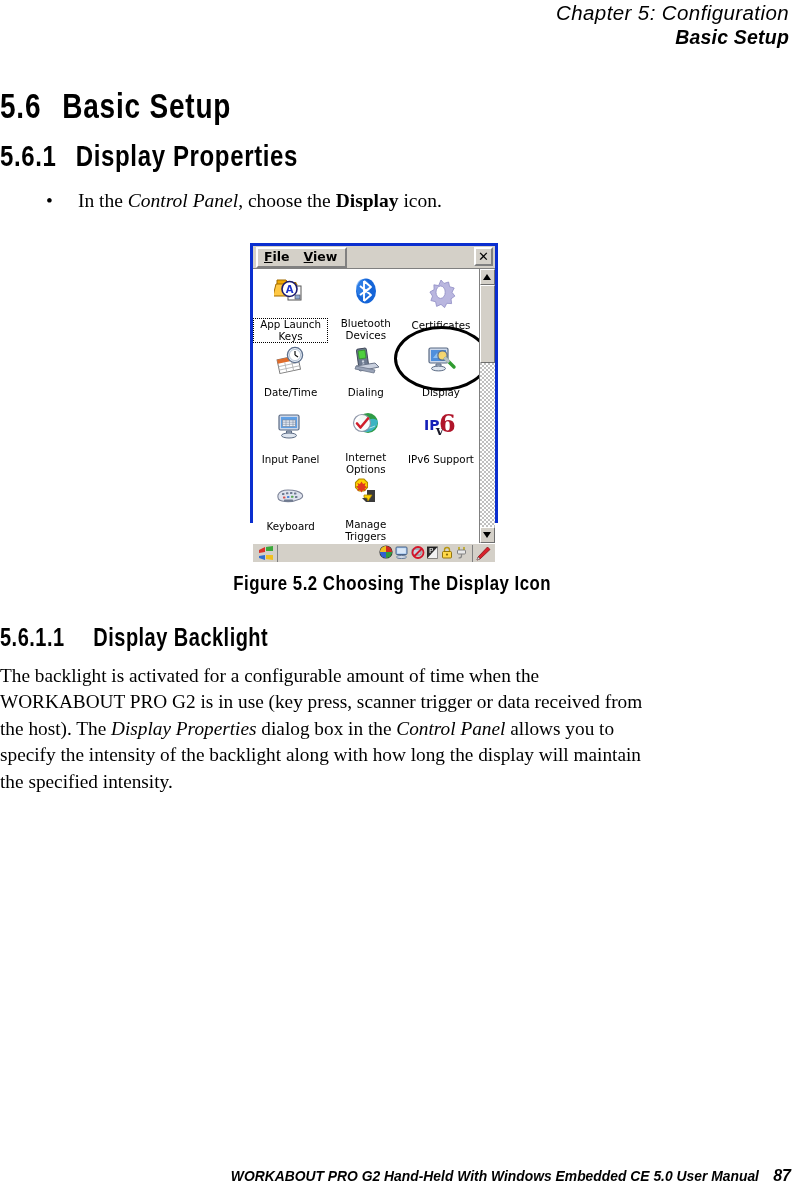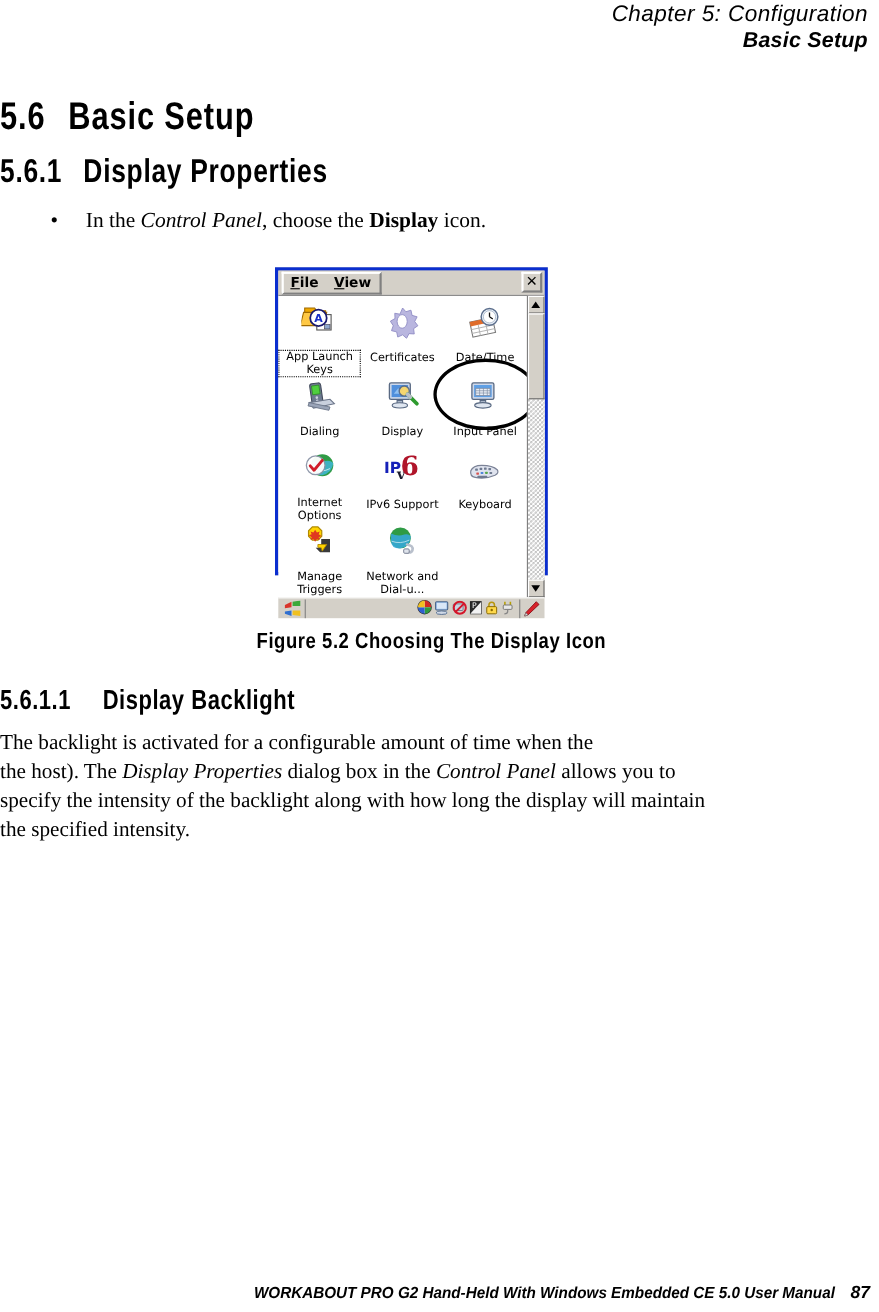--- a/index.html
+++ b/index.html
@@ -301,20 +301,30 @@
               <path d="M2 8 h21 l-3 12 h-21z" fill="#ffc844" stroke="#a06a00" stroke-width="1"></path>
               <rect x="14" y="10" width="13" height="14" fill="#ffffff" stroke="#555" stroke-width="1"></rect>
               <rect x="21" y="19" width="5" height="4" fill="#8fa8cf" stroke="#445" stroke-width="0.6"></rect>
               <circle cx="15.5" cy="13" r="7.5" fill="#ffffff" stroke="#1a1a6e" stroke-width="1.6"></circle>
               <text x="15.5" y="17" font-family="DejaVu Sans, sans-serif" font-size="10" font-weight="bold" fill="#1930c8" text-anchor="middle">A</text>
             </svg>
           </div>
           <div class="ce-lbl">App Launch Keys</div>
         </div>
 
+        <div class="ce-cell">
+          <div class="ce-ico">
+            <svg width="30" height="30" viewBox="0 0 30 30">
+              <ellipse cx="15" cy="15" rx="10" ry="12.5" fill="#1565d8"></ellipse>
+              <ellipse cx="12" cy="12" rx="7" ry="9" fill="#3f8ff0" opacity="0.55"></ellipse>
+              <path d="M13 5 L20 11 L13 17 L13 5 M13 25 L20 19 L13 13 L13 25 M9 10 L20 19 M9 19 L20 11" stroke="#ffffff" stroke-width="1.9" fill="none" stroke-linejoin="round"></path>
+            </svg>
+          </div>
+          <div class="ce-lbl">Bluetooth Devices</div>
+        </div>
 
         <div class="ce-cell">
           <div class="ce-ico">
             <svg width="30" height="30" viewBox="0 0 30 30">
               <g fill="#b9b6df" stroke="#8e8bc4" stroke-width="0.8">
                 <path d="M15 2 l3 3.4 4.6-1.4 1 4.7 4.6 1.3-2.2 4.3 2.9 3.8-3.9 2.7.6 4.8-4.8-.3-2.2 4.3-3.6-3.2-4.4 2-1-4.7-4.7-1.1 1.6-4.5-2.6-4.1 4.2-2.4-.2-4.8 4.7.8z"></path>
               </g>
               <ellipse cx="14.6" cy="14.2" rx="4.6" ry="6.2" fill="#ffffff" stroke="#8e8bc4" stroke-width="0.8"></ellipse>
             </svg>
           </div>
@@ -443,32 +453,20 @@
             <svg width="32" height="30" viewBox="0 0 32 30">
               <path d="M9 2 l5 0 3.5 3.5 0 5 -3.5 3.5 -5 0 -3.5 -3.5 0 -5z" fill="#ffd400" stroke="#b08a00" stroke-width="1.1"></path>
               <path d="M11.5 4.5 l1.6 2.6 2.6 -1 -1 2.6 2.6 1.6 -2.6 1 1 2.6 -2.6 -1 -1.6 2.6 -1.6 -2.6 -2.6 1 1 -2.6 -2.6 -1.6 2.6 -1 -1 -2.6 2.6 1z" fill="#e03a1f"></path>
               <path d="M17 13 h8 v12 h-9 l-4 -4 h5z" fill="#3a3a3a"></path>
               <path d="M14 18 h8 l-4 6 -1 -3 -3 -0.5z" fill="#ffd400" stroke="#b08a00" stroke-width="0.8"></path>
             </svg>
           </div>
           <div class="ce-lbl">Manage Triggers</div>
         </div>
 
-        <div class="ce-cell">
-          <div class="ce-ico">
-            <svg width="32" height="30" viewBox="0 0 32 30">
-              <circle cx="14" cy="12" r="9.5" fill="#2f9b45"></circle>
-              <path d="M5.5 8 q6 3 12 1 q4 -1 6 1.5 q-0.5 9 -9 11 q-9 0.5 -9 -7z" fill="#36a9d6" opacity="0.9"></path>
-              <path d="M6 15 q8 3 16 -1" stroke="#ffffff" stroke-width="0.9" fill="none" opacity="0.6"></path>
-              <path d="M20 18 q6 1 5 5 q-1 3 -5 2" stroke="#b9c0cc" stroke-width="2.4" fill="none" stroke-linecap="round"></path>
-              <rect x="17" y="22" width="5" height="4" rx="1" fill="#dfe4ec" stroke="#7b8396" stroke-width="0.9"></rect>
-            </svg>
-          </div>
-          <div class="ce-lbl">Network and Dial-u...</div>
-        </div>
 
       </div>
 
       <div class="ce-annot"></div>
     </div>
 
     <div class="ce-scroll">
       <div class="sb-btn">
           <div class="tri tri-up"></div>
         </div>
@@ -548,20 +546,21 @@
 <div class="figcap">
   <span>Figure 5.2 Choosing The Display Icon</span>
 </div>
 
 <div class="h3">
   <span class="num">5.6.1.1</span><span>Display Backlight</span>
 </div>
 
 <div class="body-par">
   <div class="ln">The backlight is activated for a configurable amount of time when the</div>
+  <div class="ln">WORKABOUT PRO G2 is in use (key press, scanner trigger or data received from</div>
   <div class="ln"><span>the host). The </span><span class="it">Display Properties</span><span> dialog box in the </span><span class="it">Control Panel</span><span> allows you to</span></div>
   <div class="ln">specify the intensity of the backlight along with how long the display will maintain</div>
   <div class="ln">the specified intensity.</div>
 </div>
 
 <div class="footer">
   <span class="ftxt">WORKABOUT PRO G2 Hand-Held With Windows Embedded CE 5.0 User Manual</span><span class="pno">87</span>
 </div>
 
 </body></html>

